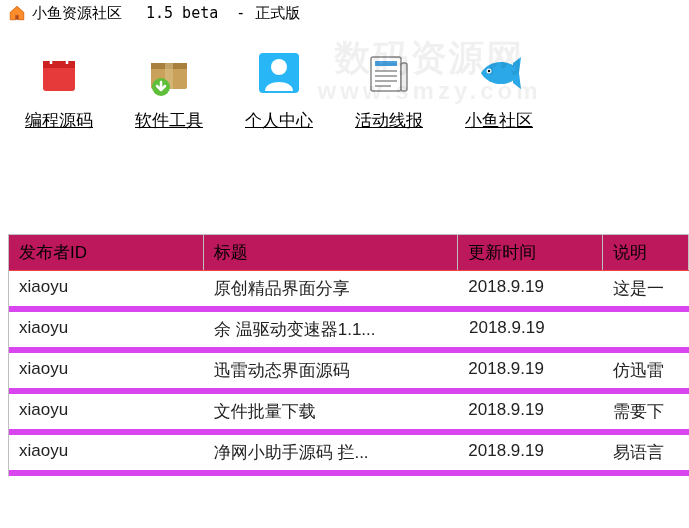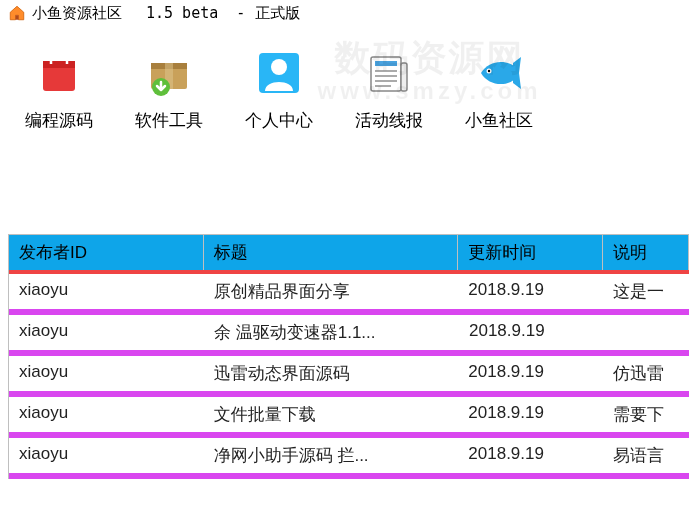--- a/index.html
+++ b/index.html
@@ -23,20 +23,21 @@
   }
   .titlebar .home-icon {
     width: 18px;
     height: 18px;
     margin-right: 6px;
   }
   .toolbar {
     display: flex;
     gap: 20px;
     padding: 18px 14px 12px 14px;
+    text-decoration: underline;
   }
   .toolbar-item {
     display: flex;
     flex-direction: column;
     align-items: center;
     cursor: pointer;
     width: 90px;
   }
   .toolbar-item .icon-box {
     width: 56px;
@@ -57,22 +58,22 @@
   }
   .table {
     border-top: 1px solid #bfbfbf;
     border-left: 1px solid #bfbfbf;
     margin-left: 8px;
     margin-right: 0;
     font-size: 17px;
   }
   .thead {
     display: flex;
-    background: #0ea5e9;
-    border-bottom: 4px solid #ef4444;
+    background: #be185d;
+    border-bottom: 1px solid #ef4444;
   }
   .th {
     padding: 6px 10px;
     border-right: 1px solid #bfbfbf;
     font-weight: normal;
     color: #000;
   }
   .tr {
     display: flex;
     border-bottom: 6px solid #d946ef;

